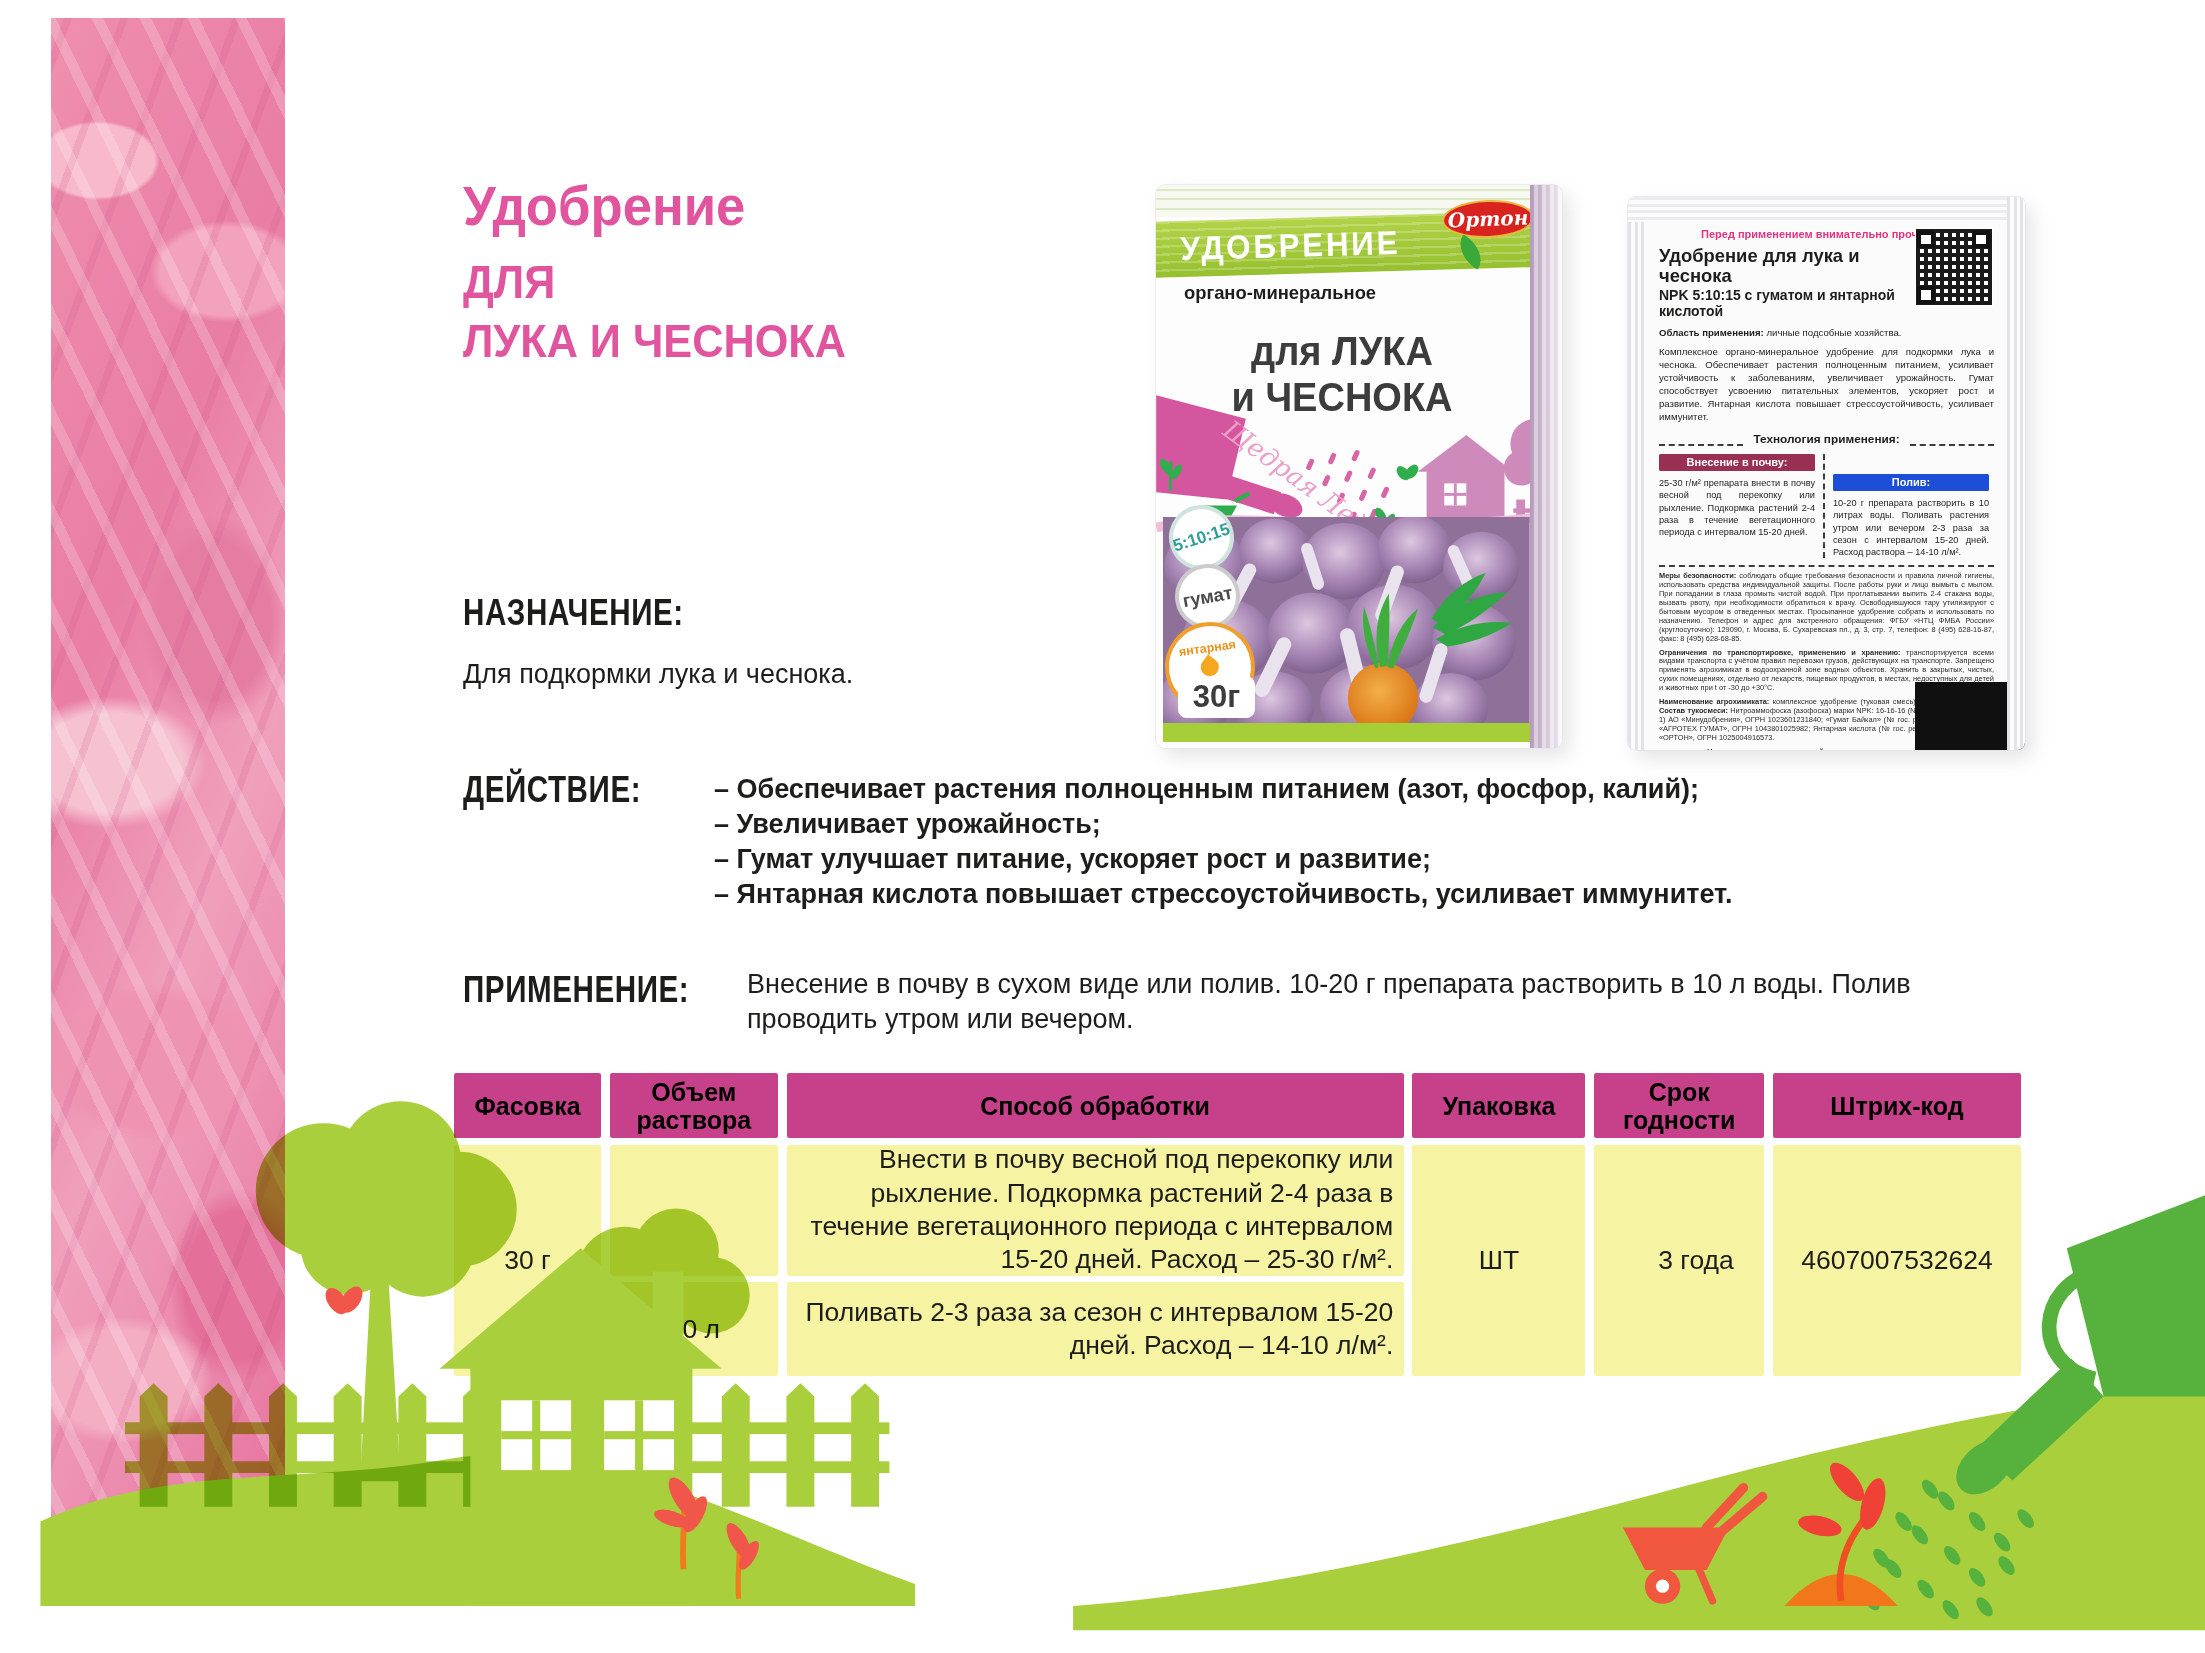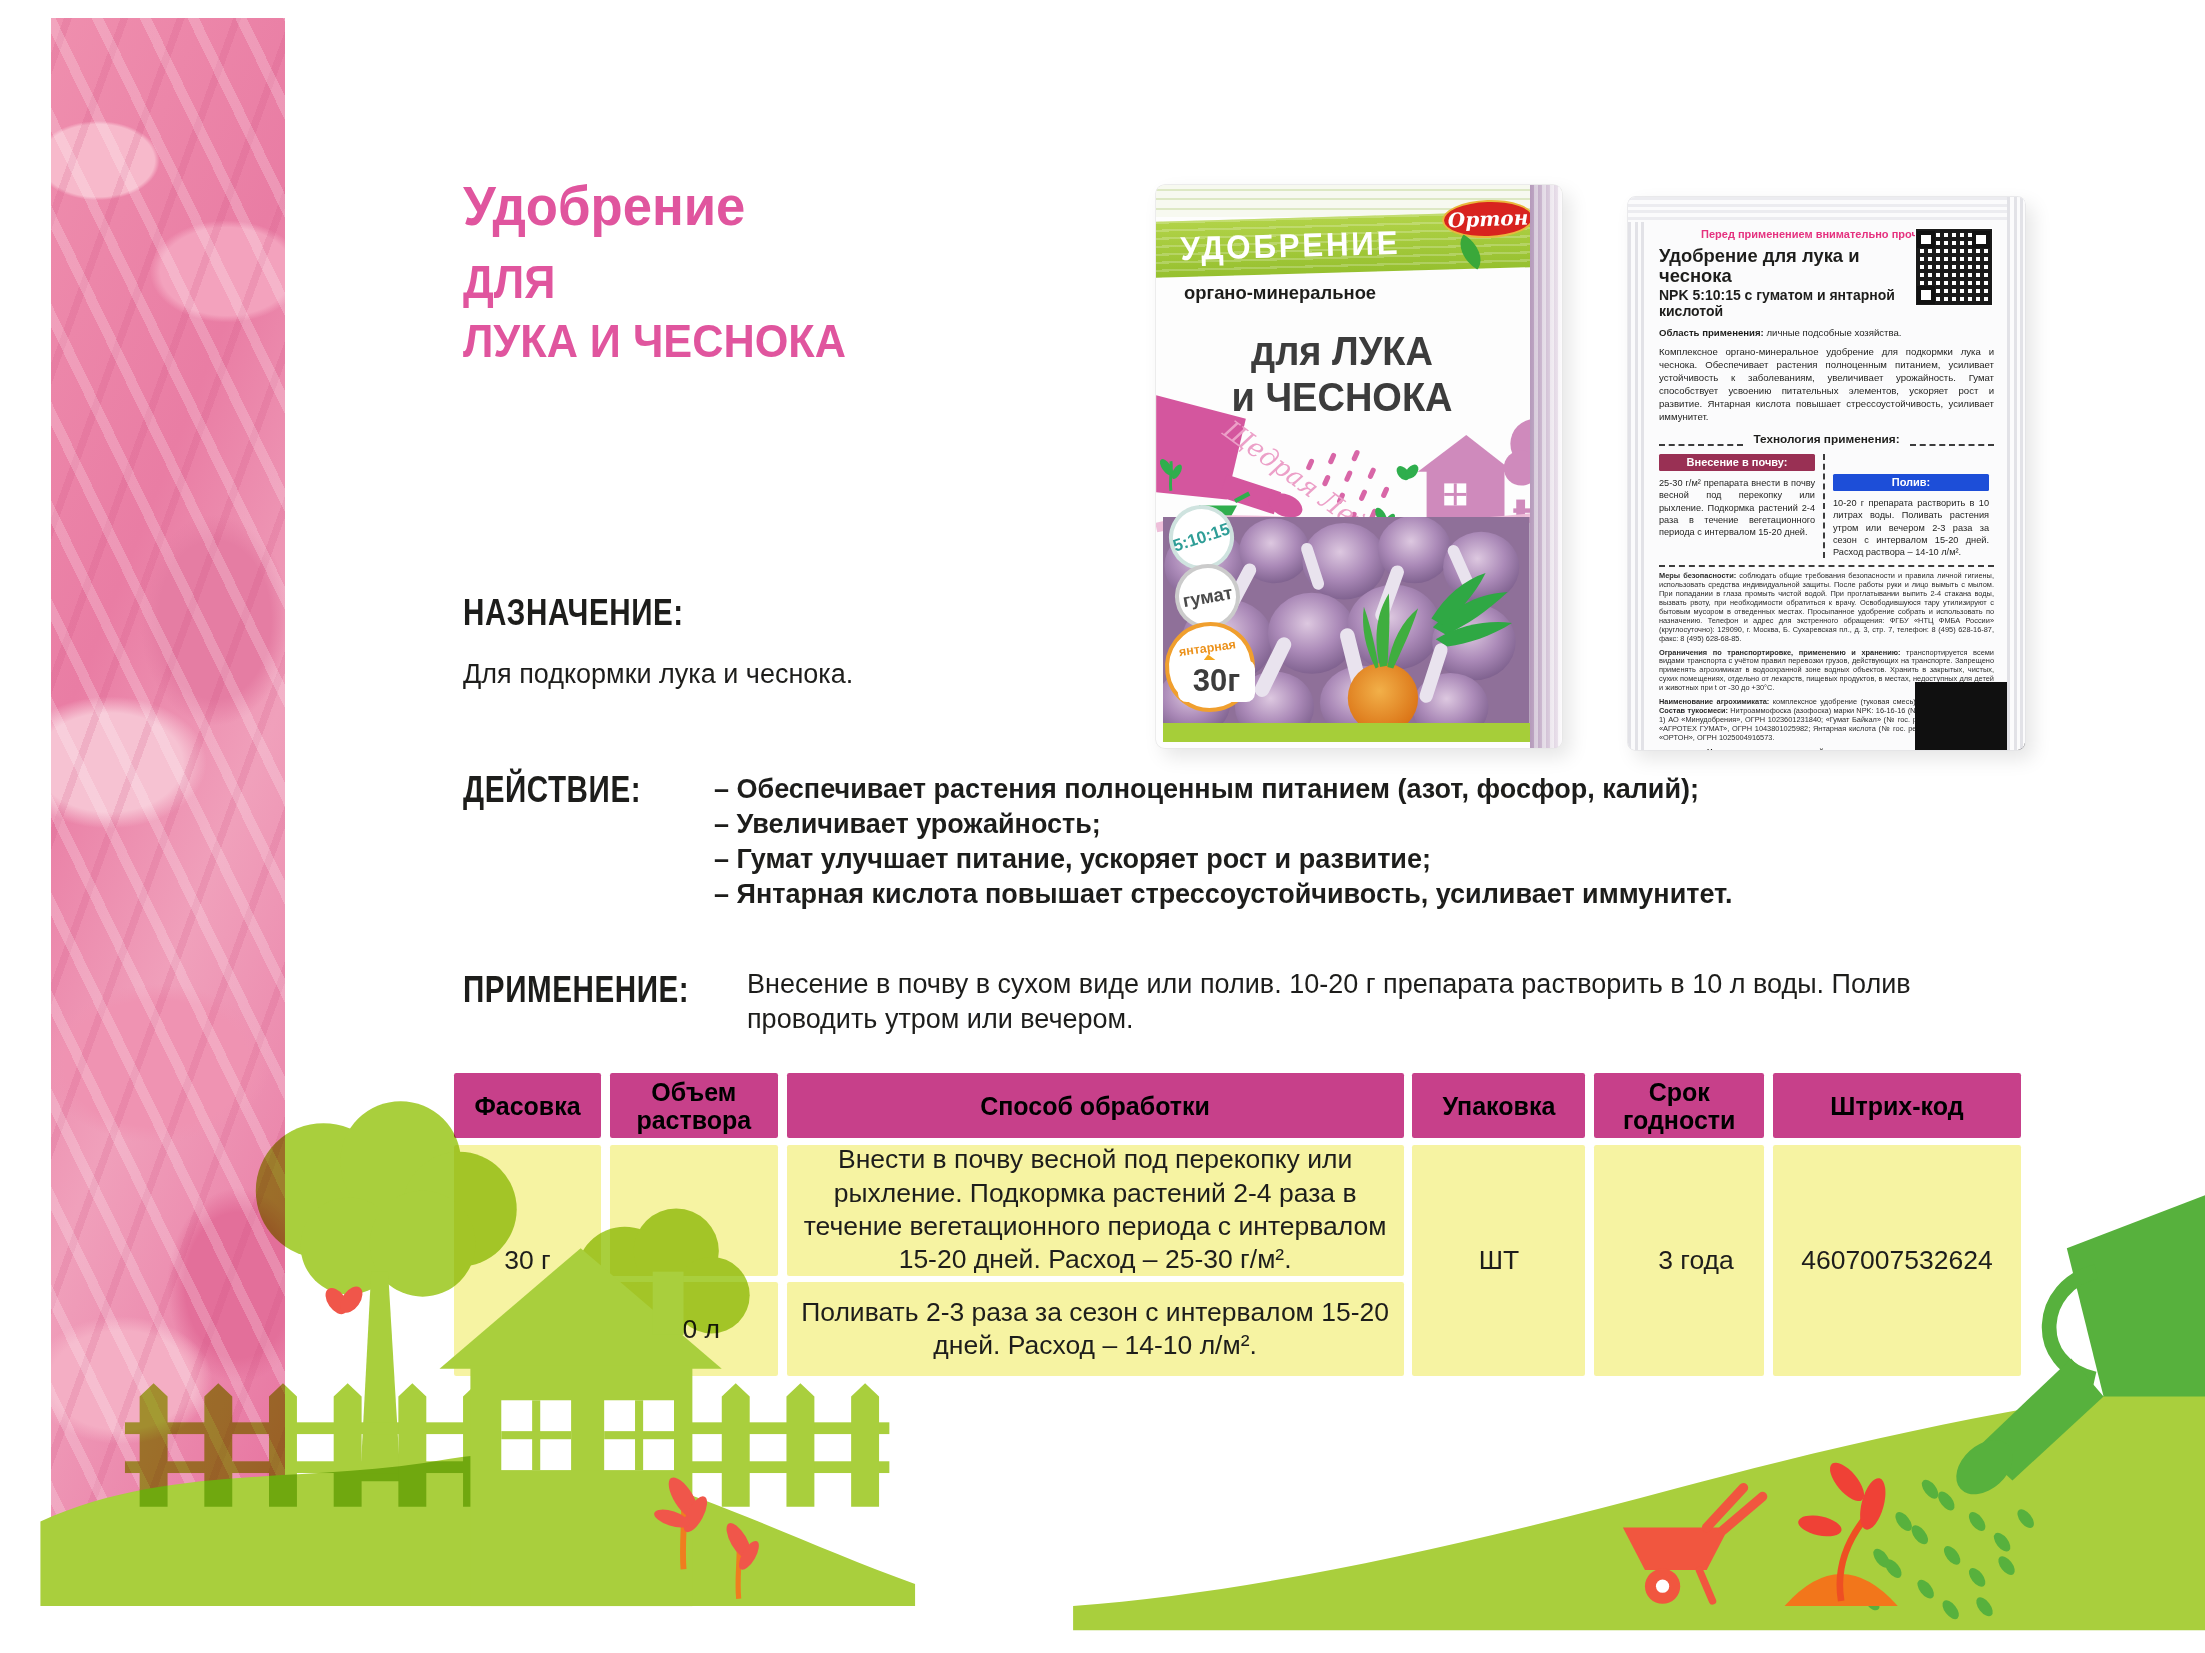--- a/index.html
+++ b/index.html
@@ -34,21 +34,21 @@
   .action-list{position:absolute;left:714px;top:772px;width:1161px;font-size:27px;line-height:35px;font-weight:bold;}
   .application-text{position:absolute;left:747px;top:967px;width:1213px;font-size:27px;line-height:35px;margin:0;}
 
   
   .spec-table{position:absolute;left:454px;top:1073px;display:grid;
       grid-template-columns:147px 168px 617px 173px 170px 248px;
       grid-template-rows:65px 131px 94px;gap:6.6px 8.8px;}
   .th{background:#c7408a;color:#000000;font-size:25px;font-weight:700;border-radius:2.2px;
       display:flex;align-items:center;justify-content:center;text-align:center;line-height:1.12;}
   .cell{background:#f6f3a2;border-radius:2.2px;display:flex;align-items:center;justify-content:center;
-      text-align:center;font-size:26.5px;line-height:1.26;padding:4.4px 10.3px;box-sizing:border-box;}
+      text-align:right;font-size:26.5px;line-height:1.26;padding:4.4px 10.3px;box-sizing:border-box;}
   .cell-pack{grid-column:1;grid-row:2/4;}
   .cell-vol1{grid-column:2;grid-row:2;}
   .cell-vol2{grid-column:2;grid-row:3;}
   .cell-m1{grid-column:3;grid-row:2;}
   .cell-m2{grid-column:3;grid-row:3;}
   .cell-upak{grid-column:4;grid-row:2/4;}
   .cell-srok{grid-column:5;grid-row:2/4;padding-left:44px;}
   .cell-bar{grid-column:6;grid-row:2/4;}
 
   
@@ -72,21 +72,21 @@
   .pf-script{position:absolute;left:79px;top:229px;color:#eca0c8;font-family:"DejaVu Serif",serif;
       font-style:italic;font-size:26px;transform:rotate(36deg);transform-origin:0 0;white-space:nowrap;}
   .pf-art{position:absolute;left:0;top:197px;width:406px;height:169px;}
   .pf-photo{position:absolute;left:7.4px;top:332px;right:32px;bottom:23.5px;overflow:hidden;}
   .badge{position:absolute;border-radius:50%;background:#fff;display:flex;align-items:center;justify-content:center;font-weight:700;box-sizing:border-box;}
   .badge-npk{left:13.2px;top:320px;width:65px;height:65px;border:4.4px solid #cfe3df;color:#2f9e97;font-size:17px;transform:rotate(-18deg);}
   .badge-humate{left:19px;top:379px;width:65px;height:65px;border:4.4px solid #cbcbcb;color:#4a4a4a;font-size:18.4px;transform:rotate(-10deg);}
   .badge-acid{left:8.8px;top:437px;width:90px;height:90px;border:4.4px solid #f09f2e;color:#ec921c;font-size:12.5px;
       flex-direction:column;gap:0.7px;transform:rotate(-8deg);line-height:1;}
   .droplet{width:17.6px;height:17.6px;background:#f5a81f;border-radius:0 50% 50% 50%;transform:rotate(45deg);margin:2.9px 0;}
-  .pf-weight{position:absolute;left:22px;bottom:46px;background:#fff;border-radius:8.8px;padding:2.9px 14.7px;
+  .pf-weight{position:absolute;left:22px;bottom:30px;background:#fff;border-radius:8.8px;padding:2.9px 14.7px;
       font-size:31px;font-weight:700;color:#3c3c3c;}
   .pf-strip{position:absolute;left:7.4px;right:32px;bottom:5.9px;height:19px;background:#a6ce39;}
   .pf-fold{position:absolute;right:0;top:0;bottom:0;width:32px;
       background:linear-gradient(90deg, rgba(130,95,140,.30), rgba(255,255,255,.75)),
                  repeating-linear-gradient(90deg,#cbb3cf 0 3.7px,#f5f0f6 3.7px 8px);}
 
   
   .pack-back{position:absolute;left:1628px;top:197px;width:397px;height:553px;background:#fbfbfc;
       border-radius:7.4px;box-shadow:0 0 0 0.7px #e3e3e6, 7.4px 8.8px 19px rgba(0,0,0,.10);overflow:hidden;}
   .pack-back::before{content:"";position:absolute;left:0;top:0;bottom:0;width:17.6px;

